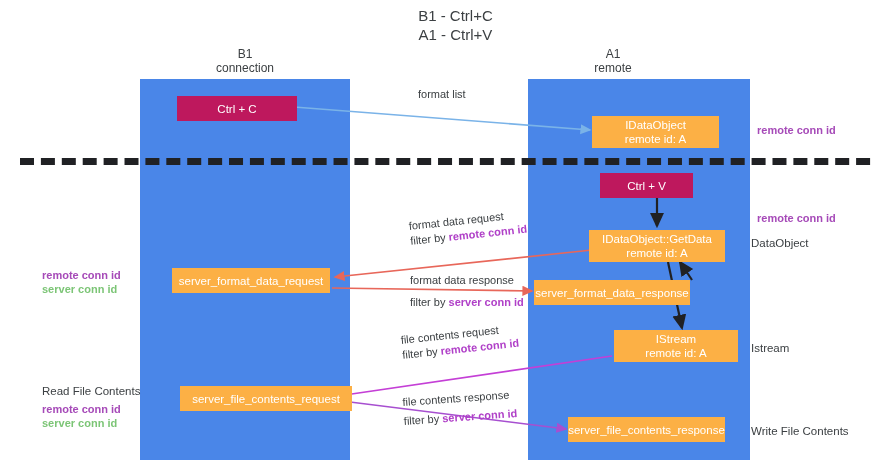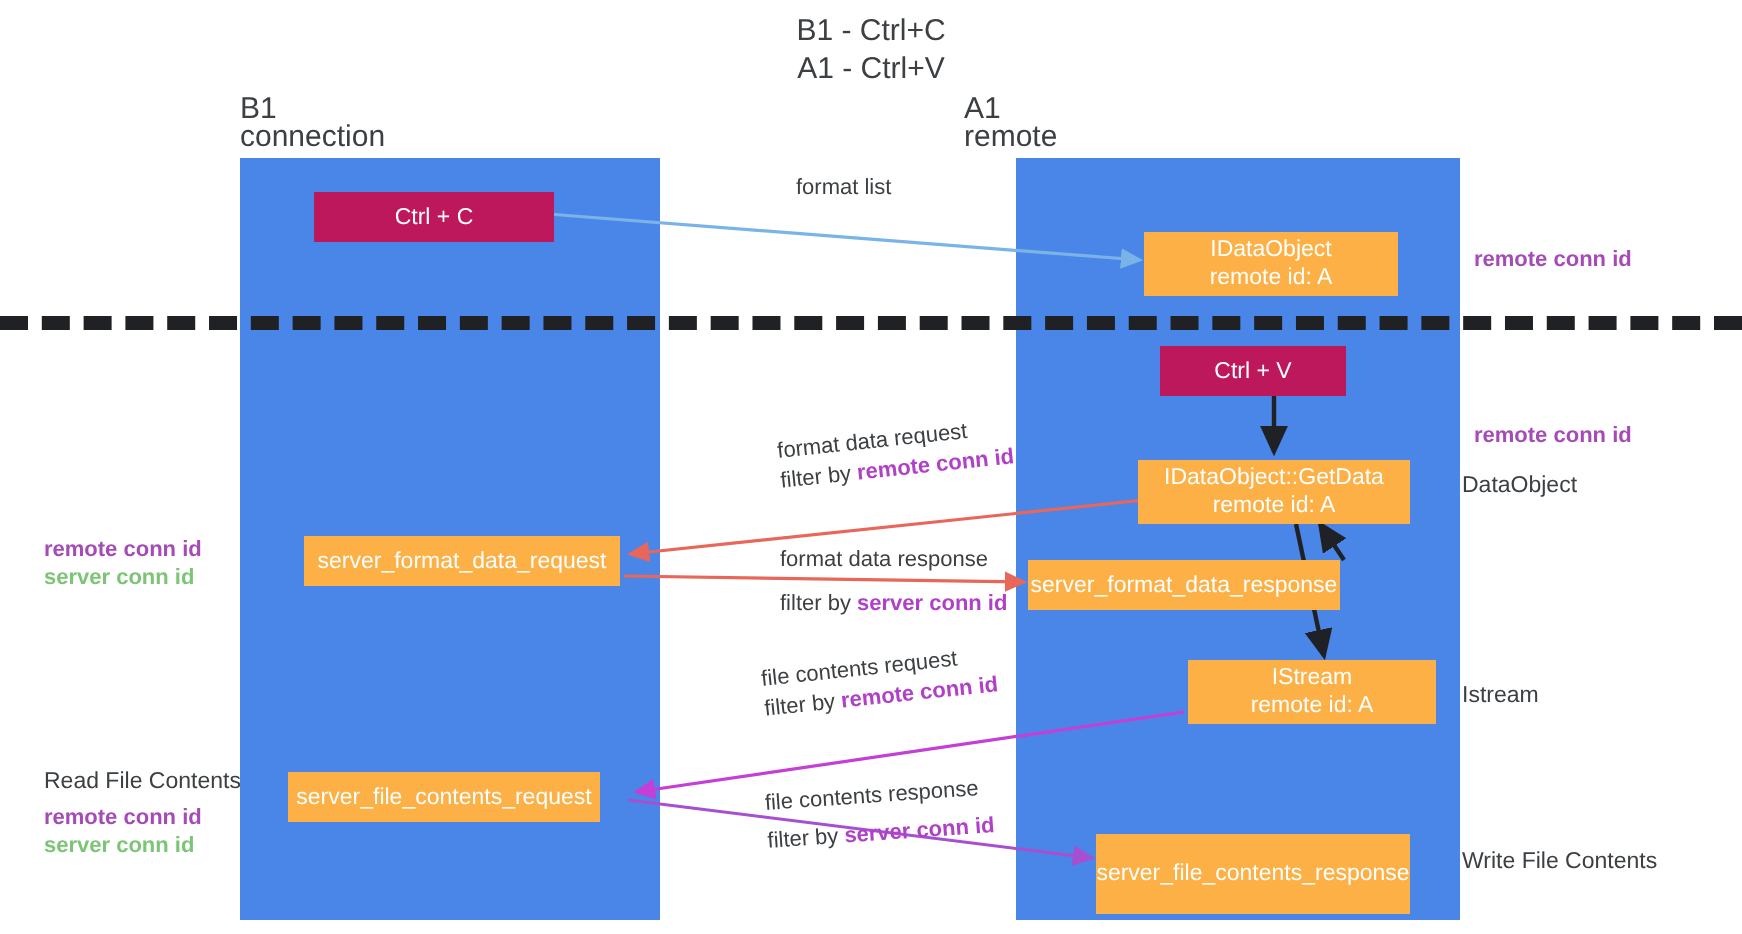--- a/index.html
+++ b/index.html
@@ -3,32 +3,32 @@
 <meta charset="utf-8">
 <style>
   html,body{margin:0;padding:0;}
   body{
     width:871px;height:467px;
     background:#ffffff;
     font-family:"Liberation Sans",sans-serif;
     position:relative;overflow:hidden;
     color:#3c4043;
   }
-  #stage{position:absolute;inset:0;}
+  #stage{position:absolute;inset:0;margin-left:20px;}
   .abs{position:absolute;}
 
   
   .title{
     left:0;top:6px;width:871px;text-align:center;
     font-size:15px;line-height:19px;color:#3c4043;
   }
 
   
   .lane-head{
-    font-size:15px;line-height:13.5px;color:#3c4043;
+    text-align:center;font-size:12px;line-height:13.5px;color:#3c4043;
   }
 
   
   .lane{background:#4a86e8;}
 
   
   .divider{
     left:0;top:158px;width:871px;height:0;
     border-top:7px dashed #202124;
   }
@@ -143,25 +143,25 @@
 
   <div class="abs box orange" style="left:514px;top:280px;width:156px;height:25px;">
     <span>server_format_data_response</span>
   </div>
 
   <div class="abs box orange" style="left:594px;top:330px;width:124px;height:32px;">
     <span>IStream</span>
     <span class="l2">remote id: A</span>
   </div>
 
-  <div class="abs box orange" style="left:144px;top:386px;width:156px;height:25px;">
+  <div class="abs box orange" style="left:160px;top:386px;width:172px;height:25px;">
     <span>server_file_contents_request</span>
   </div>
 
-  <div class="abs box orange" style="left:548px;top:417px;width:157px;height:40px;">
+  <div class="abs box orange" style="left:548px;top:417px;width:157px;height:25px;">
     <span>server_file_contents_response</span>
   </div>
 
   <div class="abs alabel" style="left:398px;top:87px;">
     <span>format list</span>
   </div>
 
   <div class="abs alabel" style="left:388px;top:219px;transform:rotate(-6deg);">
     <div>format data request</div>
     <div>

